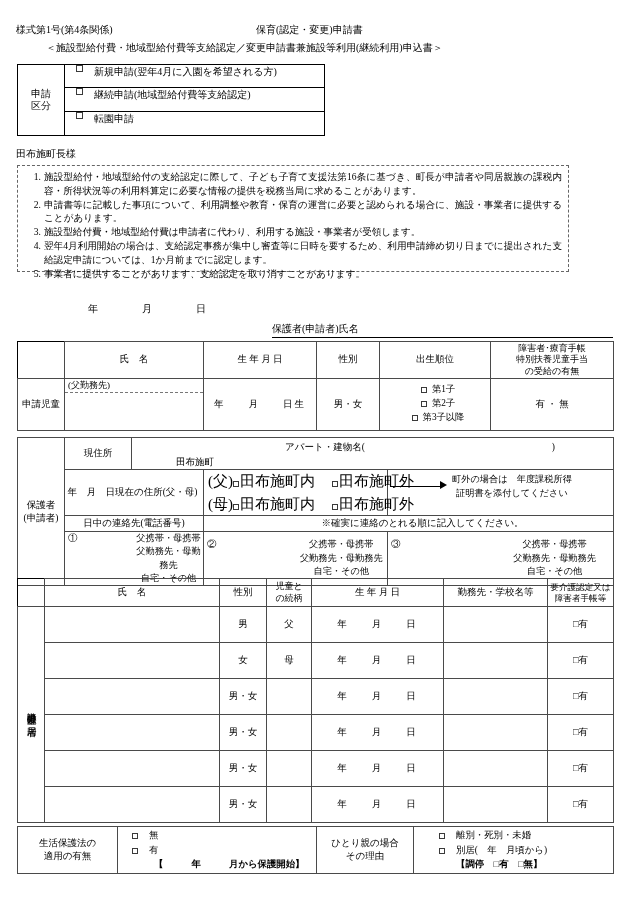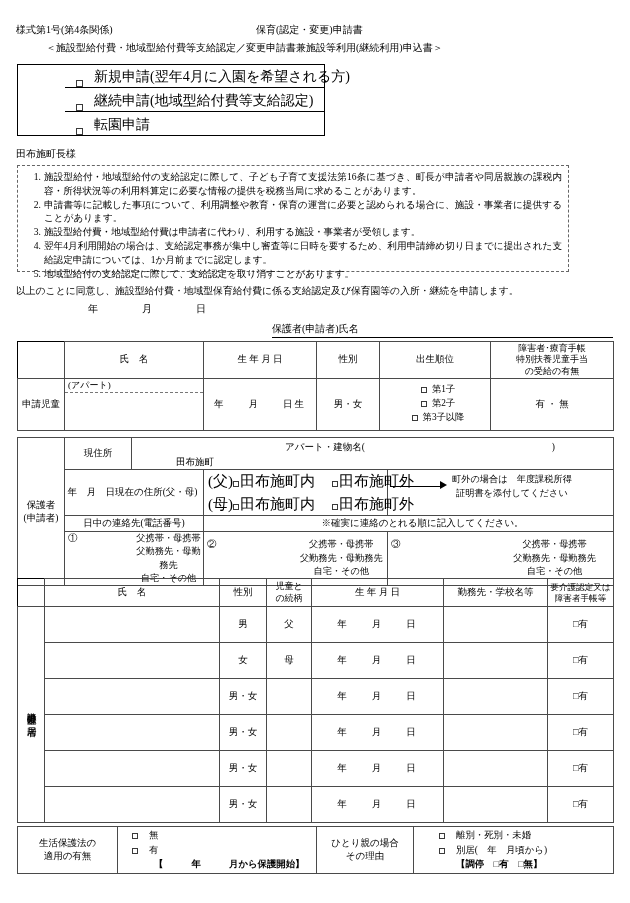--- a/index.html
+++ b/index.html
@@ -84,23 +84,23 @@
     position: absolute;
     left: 47px;
     top: 0;
     right: 0;
     height: 100%;
   }
   .cat-item {
     height: 33.33%;
     box-sizing: border-box;
     display: flex;
-    align-items: flex-end;
+    align-items: flex-start;
     padding-left: 11px;
-    font-size: 14px;
+    font-size: 10px;
     border-bottom: 1px solid #000;
     white-space: nowrap;
   }
   .cat-item:last-child { border-bottom: none; }
   .cb {
     display: inline-block;
     width: 7px;
     height: 7px;
     border: 1px solid #3a3a3a;
     margin-right: 11px;
@@ -294,20 +294,24 @@
 
 <div class="page">
 
   <div class="hdr-row">
     <div class="hdr-left">様式第1号(第4条関係)</div>
     <div class="hdr-center">保育(認定・変更)申請書</div>
   </div>
   <div class="hdr-sub">＜施設型給付費・地域型給付費等支給認定／変更申請書兼施設等利用(継続利用)申込書＞</div>
 
   <div class="cat-box">
+    <div class="cat-label">
+      <span>申請</span>
+      <span>区分</span>
+    </div>
     <div class="cat-items">
       <div class="cat-item">
         <span class="cb"></span>
         <span>新規申請(翌年4月に入園を希望される方)</span>
       </div>
       <div class="cat-item">
         <span class="cb"></span>
         <span>継続申請(地域型給付費等支給認定)</span>
       </div>
       <div class="cat-item">
@@ -319,25 +323,24 @@
 
 
   <div class="machoucho">田布施町長様</div>
 
   <div class="notice">
     <ol>
       <li>施設型給付・地域型給付の支給認定に際して、子ども子育て支援法第16条に基づき、町長が申請者や同居親族の課税内容・所得状況等の利用料算定に必要な情報の提供を税務当局に求めることがあります。</li>
       <li>申請書等に記載した事項について、利用調整や教育・保育の運営に必要と認められる場合に、施設・事業者に提供することがあります。</li>
       <li>施設型給付費・地域型給付費は申請者に代わり、利用する施設・事業者が受領します。</li>
       <li>翌年4月利用開始の場合は、支給認定事務が集中し審査等に日時を要するため、利用申請締め切り日までに提出された支給認定申請については、1か月前までに認定します。</li>
-      <li>地域型給付の支給認定に際して、支給認定を取り消すことがあります。</li>
+      <li>事業者に提供することがあります、支給認定を取り消すことがあります。</li>
     </ol>
   </div>
 
-  <div class="agree">以上のことに同意し、施設型給付費・地域型保育給付費に係る支給認定及び保育園等の入所・継続を申請します。</div>
   <div class="dateline">年　　月　　日</div>
   <div class="g-name">
     <span>保護者(申請者)氏名</span>
   </div>
 
   <table class="gt outer-thick" id="tbl-child">
     <colgroup>
       <col style="width:47px">
         <col style="width:139px">
         <col style="width:113px">
@@ -354,21 +357,21 @@
       <td>出生順位</td>
       <td style="line-height:1.25;font-size:9px;">
         <div>障害者･療育手帳</div>
         <div>特別扶養児童手当</div>
         <div>の受給の有無</div>
       </td>
     </tr>
     <tr style="height:52px">
       <td>申請児童</td>
       <td class="tl" style="vertical-align:top;padding:0">
-        <span class="furi">(アパート)</span>
+        <span class="furi">(父勤務先)</span>
         <span class="furi-empty"></span>
       </td>
       <td class="spaced2">年　　月　　日生</td>
       <td>男・女</td>
       <td>
         <div class="opt-list">
           <div><span class="cb-s"></span><span>第1子</span></div>
           <div><span class="cb-s"></span><span>第2子</span></div>
           <div><span class="cb-s"></span><span>第3子以降</span></div>
         </div>

